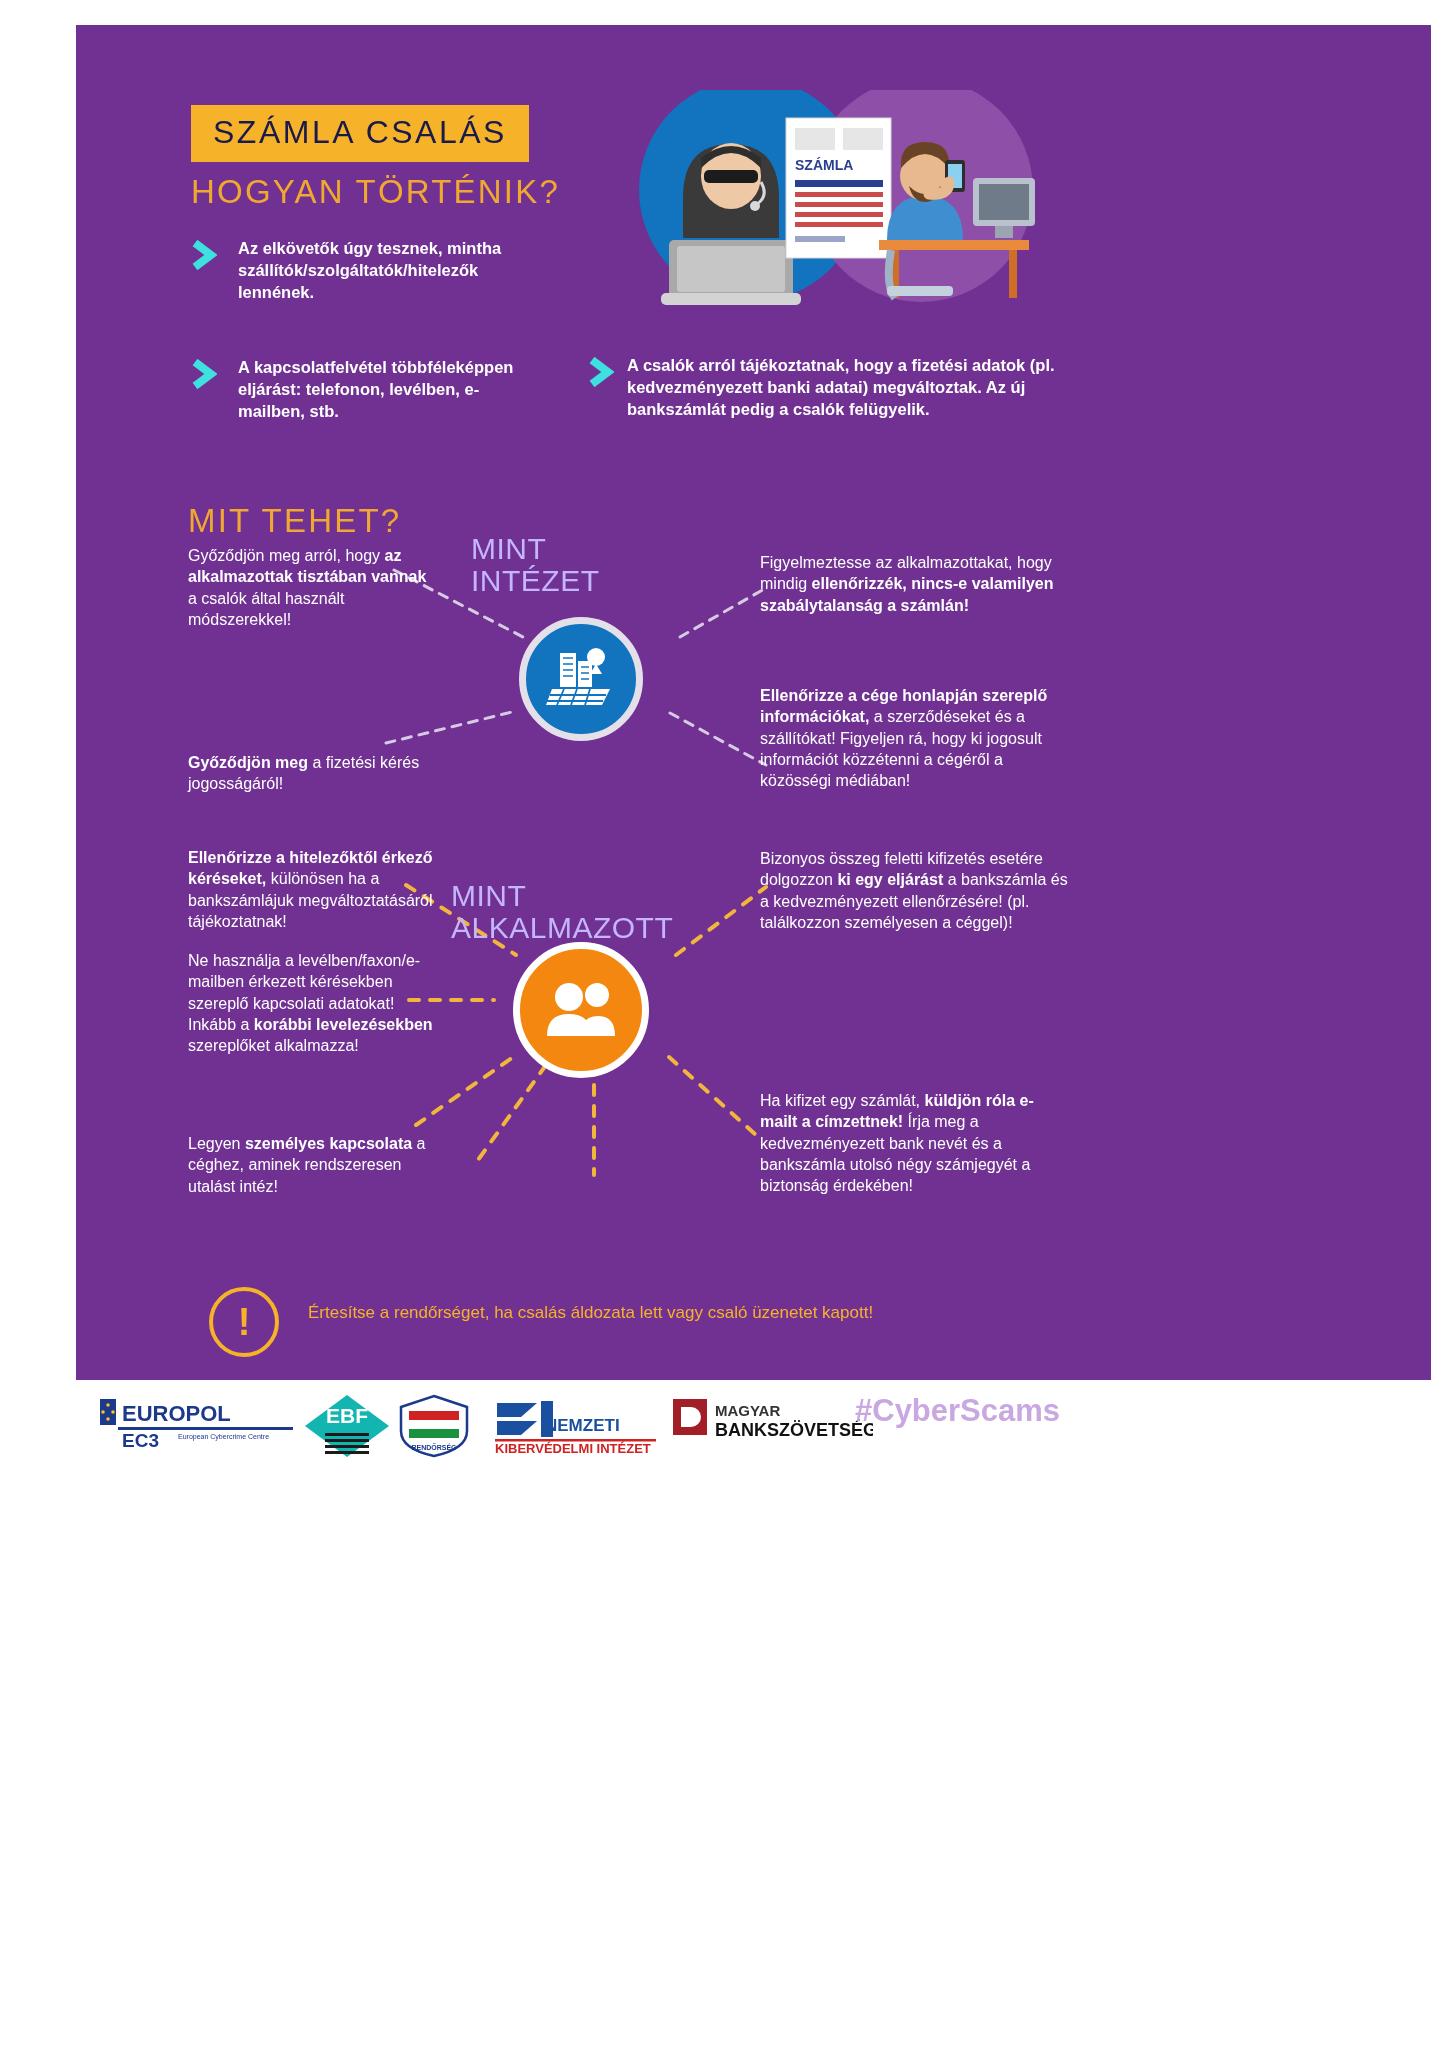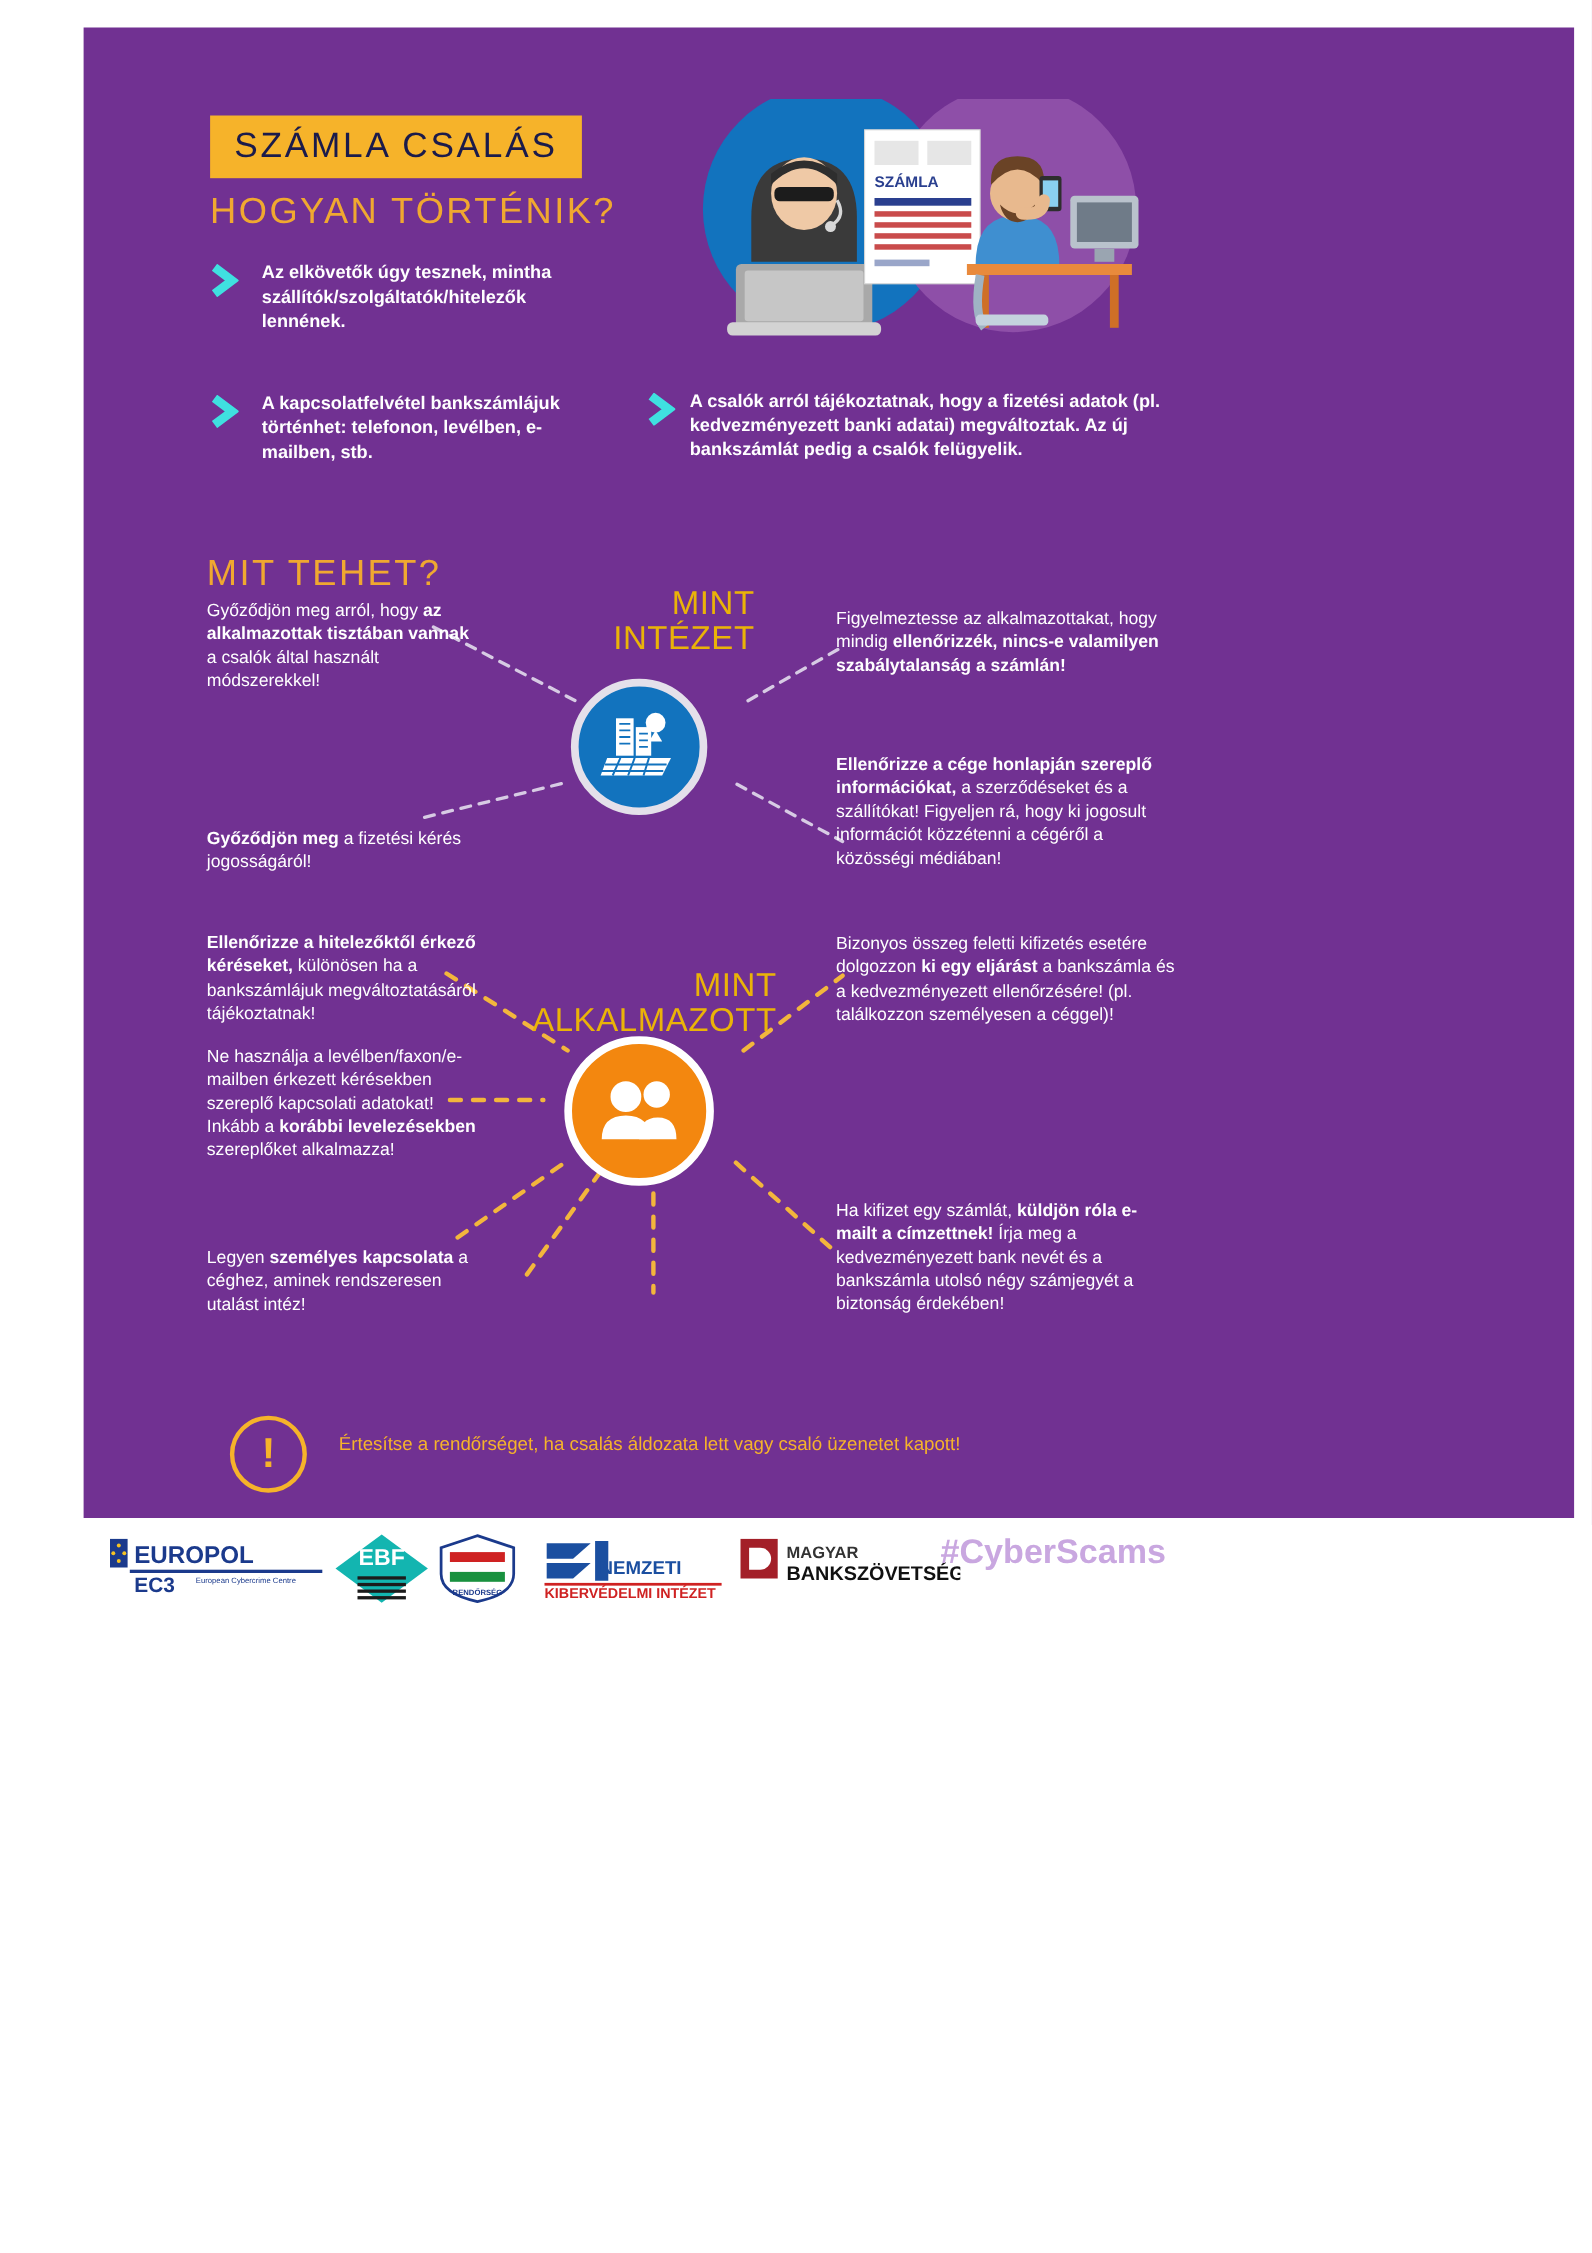--- a/index.html
+++ b/index.html
@@ -15,21 +15,21 @@
   .hero svg{display:block;}
   
   .bullet{position:absolute;color:#ffffff;font-size:16.5px;line-height:1.33;font-weight:600;}
   .chev{position:absolute;width:26px;height:30px;}
   
   .mit{position:absolute;left:112px;top:477px;color:#f0a830;font-size:33px;letter-spacing:2.2px;}
   
   .txt{position:absolute;color:#ffffff;font-size:16px;line-height:1.33;}
   .txt b{font-weight:700;}
   
-  .hub-label{position:absolute;color:#eab308;font-size:30px;line-height:1.06;text-align:right;letter-spacing:.5px;}
+  .hub-label{position:absolute;color:#c4b5fd;font-size:30px;line-height:1.06;text-align:left;letter-spacing:.5px;}
   
   .hub{position:absolute;border-radius:50%;display:flex;align-items:center;justify-content:center;}
   .hub.blue{background:#1273be;border:7px solid #e4e0ea;}
   .hub.orange{background:#f3870f;border:7px solid #ffffff;}
   
   .spokes{position:absolute;left:0;top:0;width:1355px;height:1355px;pointer-events:none;}
   
   .warn-circle{position:absolute;left:133px;top:1262px;width:62px;height:62px;border-radius:50%;
       border:4px solid #f6b32a;display:flex;align-items:center;justify-content:center;
       color:#f6b32a;font-size:38px;font-weight:700;line-height:1;}
@@ -125,21 +125,21 @@
           <path d="M4 3 L20 15 L4 27" stroke="#3fe0e0" stroke-width="8" fill="none" stroke-linejoin="miter"></path>
         </svg>
     </div>
     <div class="bullet" style="left:162px;top:213px;width:300px;">Az elkövetők úgy tesznek, mintha szállítók/szolgáltatók/hitelezők lennének.</div>
 
     <div class="chev" style="left:115px;top:334px;">
       <svg width="26" height="30" viewBox="0 0 26 30">
           <path d="M4 3 L20 15 L4 27" stroke="#3fe0e0" stroke-width="8" fill="none" stroke-linejoin="miter"></path>
         </svg>
     </div>
-    <div class="bullet" style="left:162px;top:332px;width:300px;">A kapcsolatfelvétel bankszámlájuk történhet: telefonon, levélben, e-mailben, stb.</div>
+    <div class="bullet" style="left:162px;top:332px;width:300px;">A kapcsolatfelvétel többféleképpen eljárást: telefonon, levélben, e-mailben, stb.</div>
 
     <div class="chev" style="left:512px;top:332px;">
       <svg width="26" height="30" viewBox="0 0 26 30">
           <path d="M4 3 L20 15 L4 27" stroke="#3fe0e0" stroke-width="8" fill="none" stroke-linejoin="miter"></path>
         </svg>
     </div>
     <div class="bullet" style="left:551px;top:330px;width:442px;">A csalók arról tájékoztatnak, hogy a fizetési adatok (pl. kedvezményezett banki adatai) megváltoztak. Az új bankszámlát pedig a csalók felügyelik.</div>
 
     <div class="mit">MIT TEHET?</div>
 

